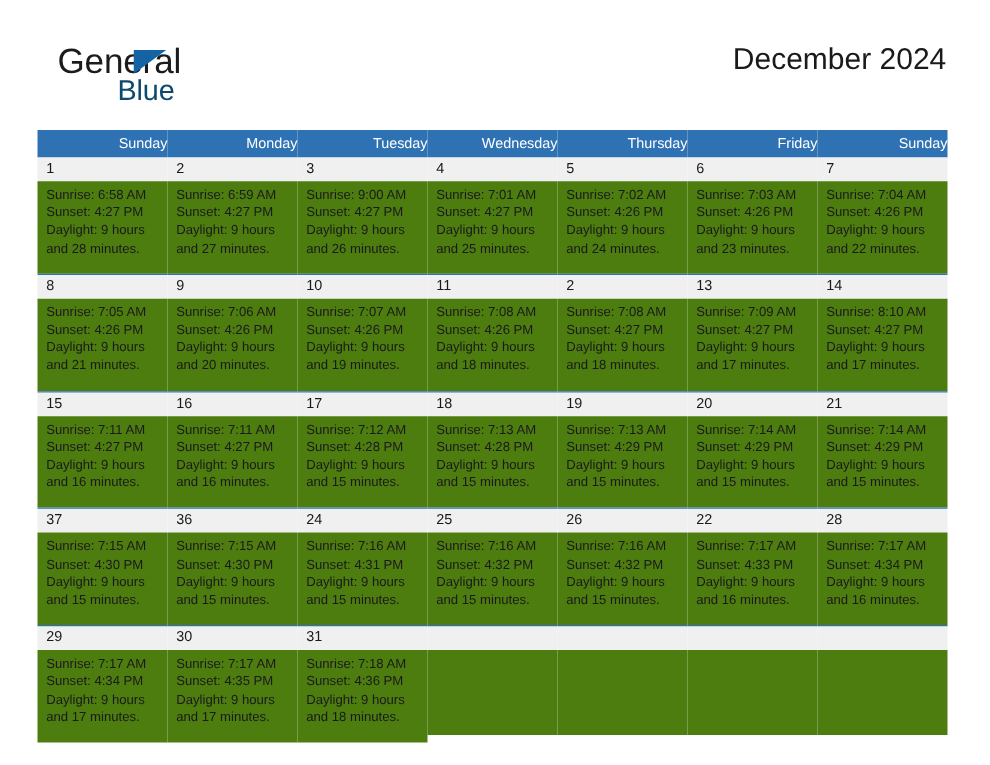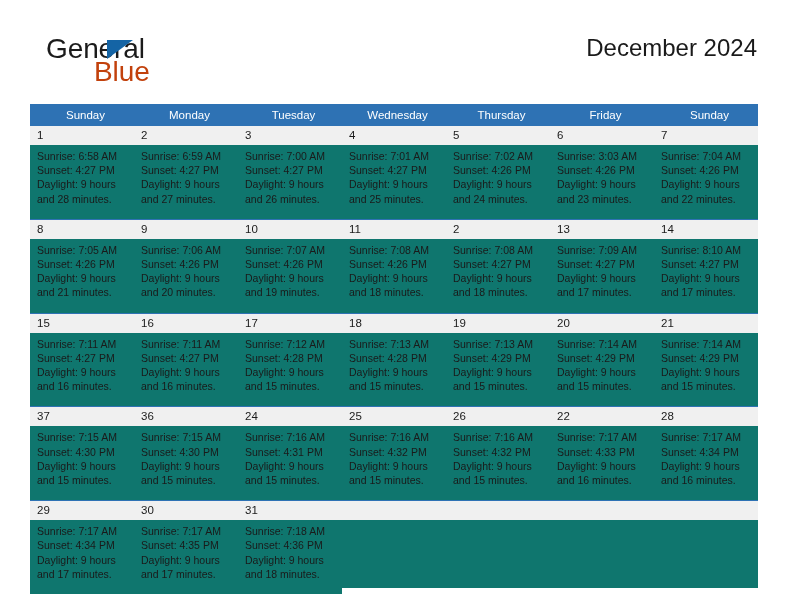--- a/index.html
+++ b/index.html
@@ -35,23 +35,23 @@
   .logo-triangle {
     position:absolute;
     left:73px; top:4px;
     width:0; height:0;
     border-left:26px solid #1464a5;
     border-bottom:19px solid transparent;
   }
   .logo-blue {
     position:absolute;
     left:60px; top:23px;
-    font-size:28px;
+    font-size:23px;
     letter-spacing:-0.1px;
-    color:#c2410c;
+    color:#0c4a6e;
     line-height:26px;
   }
 
   .title-block {
     position:absolute;
     right:35px; top:30px;
     text-align:right;
   }
   .cal-title {
     font-size:24px;
@@ -76,21 +76,21 @@
     border-collapse:collapse;
     table-layout:fixed;
   }
   .calendar col { width:104px; }
 
   thead th {
     background:#2E72B4;
     color:#ffffff;
     font-size:11.5px;
     font-weight:normal;
-    text-align:center;
+    text-align:right;
     padding:5px 0 5px 7px;
     height:22px;
     vertical-align:middle;
   }
 
   tbody tr.week-row > td {
     padding:0;
     vertical-align:top;
     border-top:1.5px solid #2E72B4;
   }
@@ -102,21 +102,21 @@
     color:#1a1a1a;
     padding:3px 0 3px 7px;
     height:19px;
     line-height:13px;
   }
   .daynum.empty { height:19px; }
 
   .daybody {
     padding:4px 6px 13px 7px;
     min-height:68px;
-    background:#0f766e;
+    background:#4d7c0f;
   }
   .daybody div {
     font-size:10.5px;
     line-height:14.2px;
     color:#1a1a1a;
     white-space:nowrap;
   }
   .cell-empty .daybody { min-height:68px; }
 </style>
 </head>
@@ -173,21 +173,21 @@
           <div class="daybody">
             <div>Sunrise: 6:59 AM</div>
             <div>Sunset: 4:27 PM</div>
             <div>Daylight: 9 hours</div>
             <div>and 27 minutes.</div>
           </div>
         </td>
         <td>
           <div class="daynum">3</div>
           <div class="daybody">
-            <div>Sunrise: 7:00 AM</div>
+            <div>Sunrise: 9:00 AM</div>
             <div>Sunset: 4:27 PM</div>
             <div>Daylight: 9 hours</div>
             <div>and 26 minutes.</div>
           </div>
         </td>
         <td>
           <div class="daynum">4</div>
           <div class="daybody">
             <div>Sunrise: 7:01 AM</div>
             <div>Sunset: 4:27 PM</div>
@@ -200,21 +200,21 @@
           <div class="daybody">
             <div>Sunrise: 7:02 AM</div>
             <div>Sunset: 4:26 PM</div>
             <div>Daylight: 9 hours</div>
             <div>and 24 minutes.</div>
           </div>
         </td>
         <td>
           <div class="daynum">6</div>
           <div class="daybody">
-            <div>Sunrise: 3:03 AM</div>
+            <div>Sunrise: 7:03 AM</div>
             <div>Sunset: 4:26 PM</div>
             <div>Daylight: 9 hours</div>
             <div>and 23 minutes.</div>
           </div>
         </td>
         <td>
           <div class="daynum">7</div>
           <div class="daybody">
             <div>Sunrise: 7:04 AM</div>
             <div>Sunset: 4:26 PM</div>

